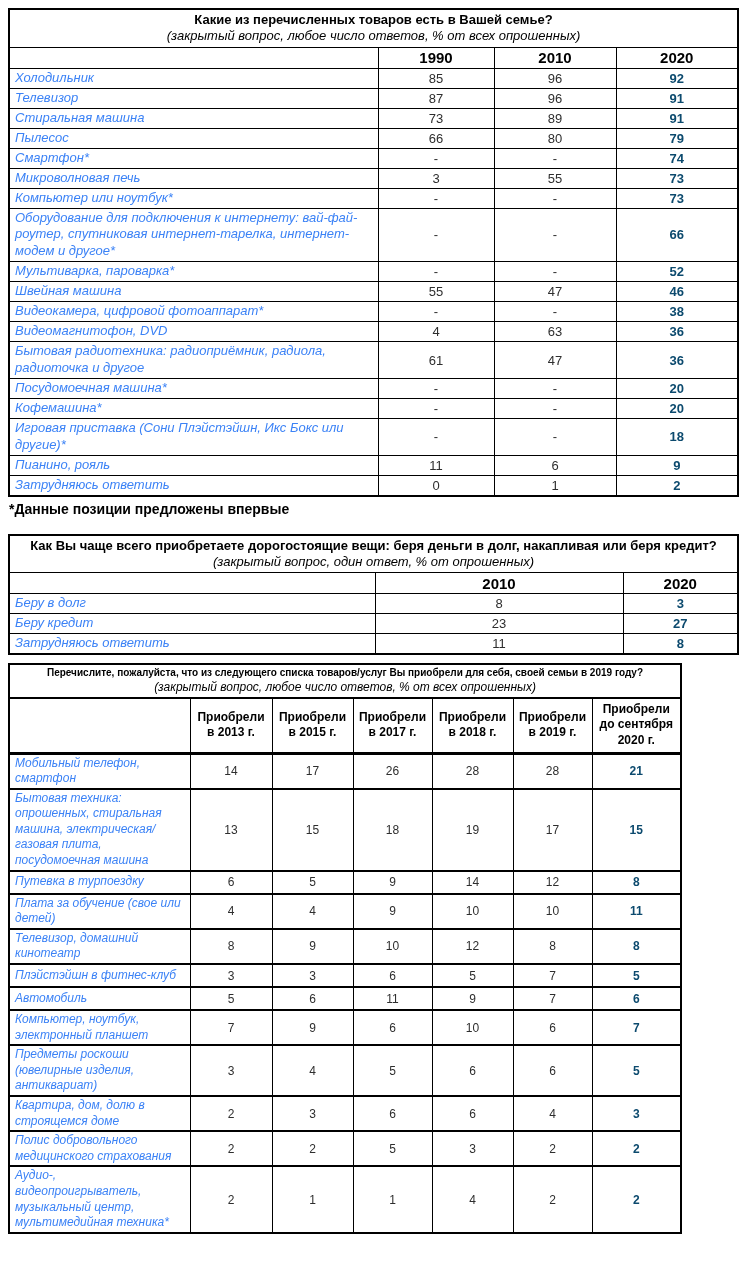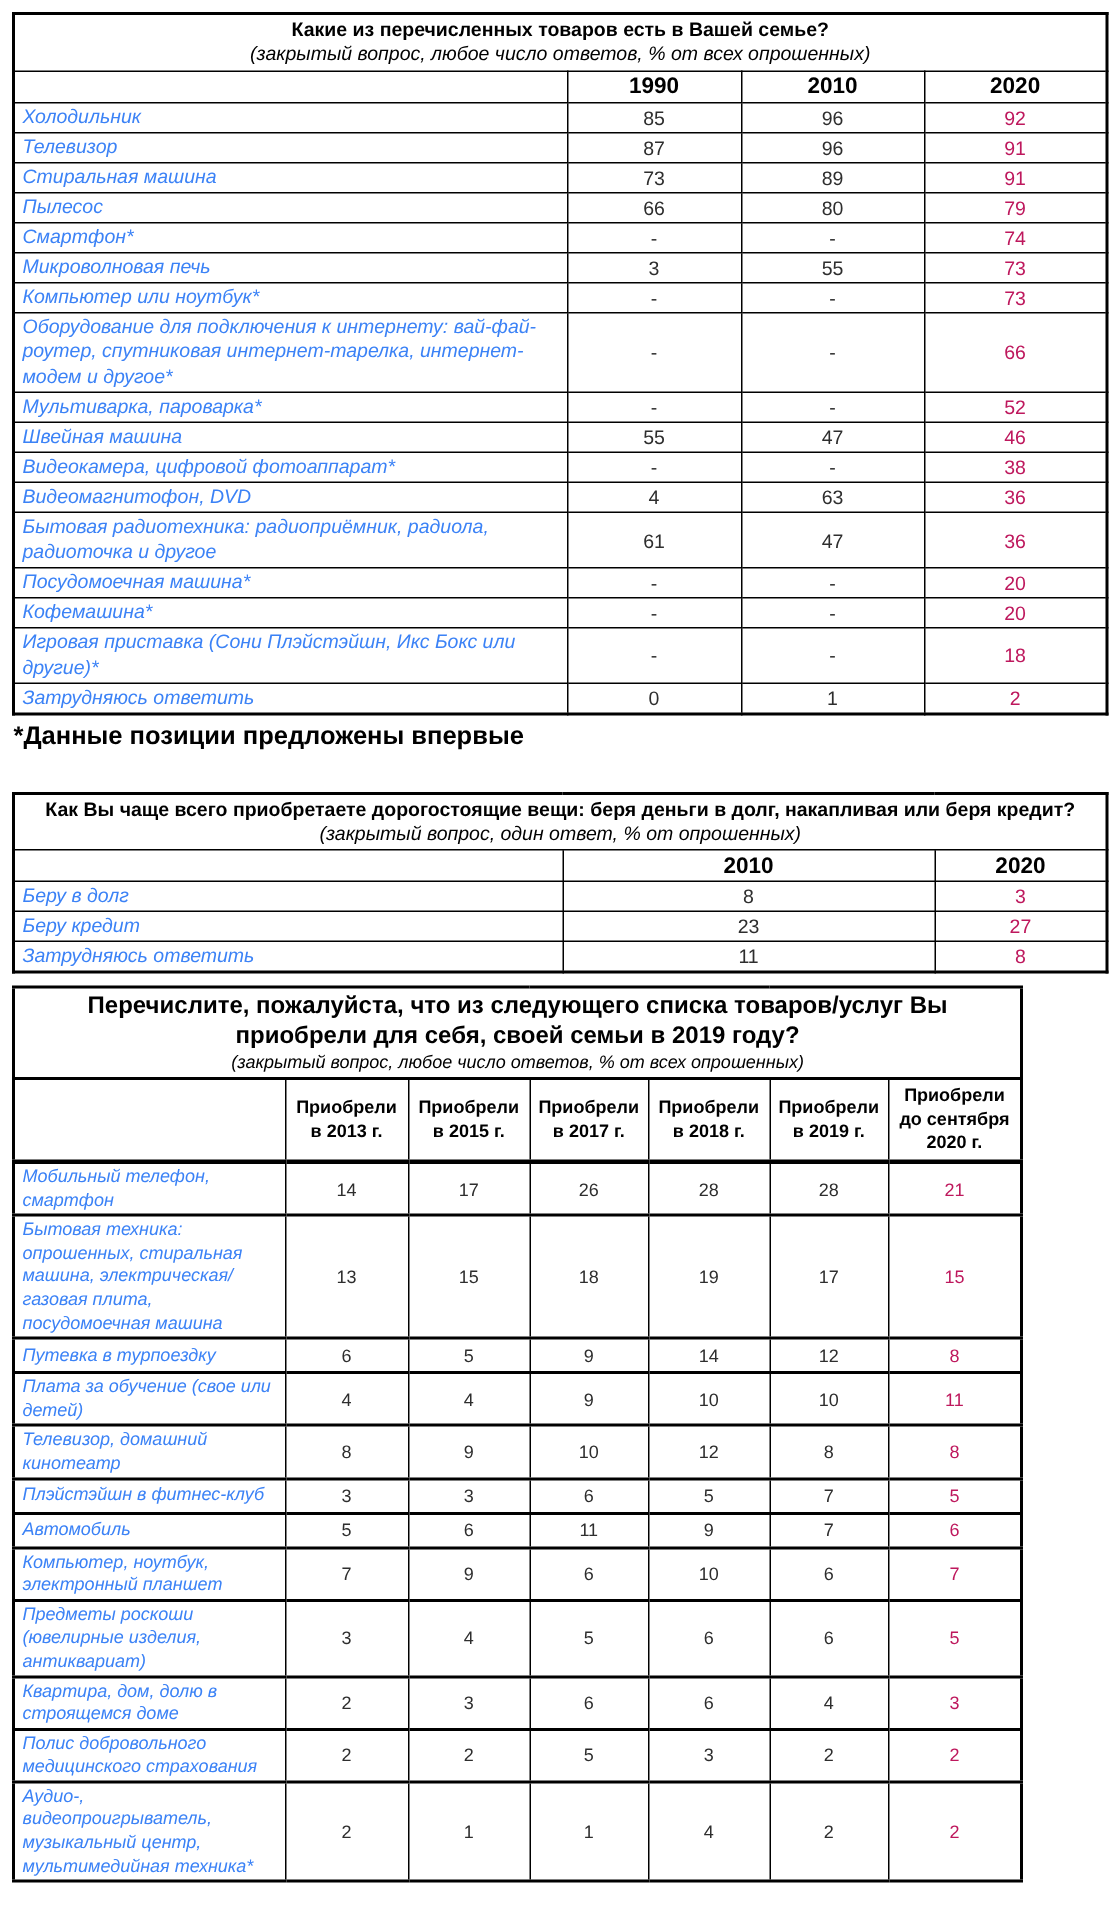--- a/index.html
+++ b/index.html
@@ -5,31 +5,31 @@
   html,body{margin:0;padding:0;background:#ffffff;}
   body{width:745px;height:1280px;font-family:"Liberation Sans",sans-serif;color:#000;overflow:hidden;}
   .page{padding:8px 8px 0 8px;}
   table{border-collapse:collapse;table-layout:fixed;}
   .t{border:2px solid #000;}
   .t td,.t th{border:1px solid #000;vertical-align:middle;overflow:hidden;}
   .t1,.t2{width:729px;font-size:13px;}
   .t3{width:672px;font-size:12px;margin-top:8px;}
   .title-cell{text-align:center;padding:2px 6px;margin-left:45px;}
   .tbl-title{font-weight:bold;font-size:13px;line-height:1.25;}
-  .t3 .tbl-title{font-size:16px;}
+  .t3 .tbl-title{font-size:10px;}
   .tbl-sub{font-style:italic;font-weight:normal;font-size:13px;line-height:1.25;}
   .t3 .tbl-sub{font-size:12px;}
   .t1 .hdr th,.t2 .hdr th{font-size:15px;font-weight:bold;text-align:center;padding:1px 2px;height:18px;margin-top:29px;}
   .t3 .hdr th{font-size:12px;font-weight:bold;text-align:center;padding:3px 2px;line-height:1.3;border-bottom:3px solid #000;}
   .lbl{font-style:italic;text-align:left;padding:1px 5px;color:#3b82f6;line-height:1.3;}
   .val{text-align:center;color:#2e2e2e;padding:1px 2px;}
-  td.last{font-weight:normal;color:#be185d;}
+  td.last{font-weight:bold;color:#0c4a6e;}
   .t1 td,.t2 td{height:17px;}
   .t3 td{height:19px;border-top-width:2px;border-bottom-width:2px;}
-  .fn1{font-weight:bold;font-size:17px;margin:4px 0 27px 1px;}
+  .fn1{font-weight:bold;font-size:14px;margin:4px 0 17px 1px;}
 </style>
 </head>
 <body>
 
 <div class="page">
 
   <table class="t t1">
     <colgroup>
       <col style="width:369px">
         <col style="width:116px">
@@ -139,20 +139,26 @@
           <td class="lbl">Кофемашина*</td>
           <td class="val">-</td>
           <td class="val">-</td>
           <td class="val last">20</td>
         </tr>
         <tr>
           <td class="lbl">Игровая приставка (Сони Плэйстэйшн, Икс Бокс или другие)*</td>
           <td class="val">-</td>
           <td class="val">-</td>
           <td class="val last">18</td>
+        </tr>
+        <tr>
+          <td class="lbl">Пианино, рояль</td>
+          <td class="val">11</td>
+          <td class="val">6</td>
+          <td class="val last">9</td>
         </tr>
         <tr>
           <td class="lbl">Затрудняюсь ответить</td>
           <td class="val">0</td>
           <td class="val">1</td>
           <td class="val last">2</td>
         </tr>
       </tbody>
   </table>
 

